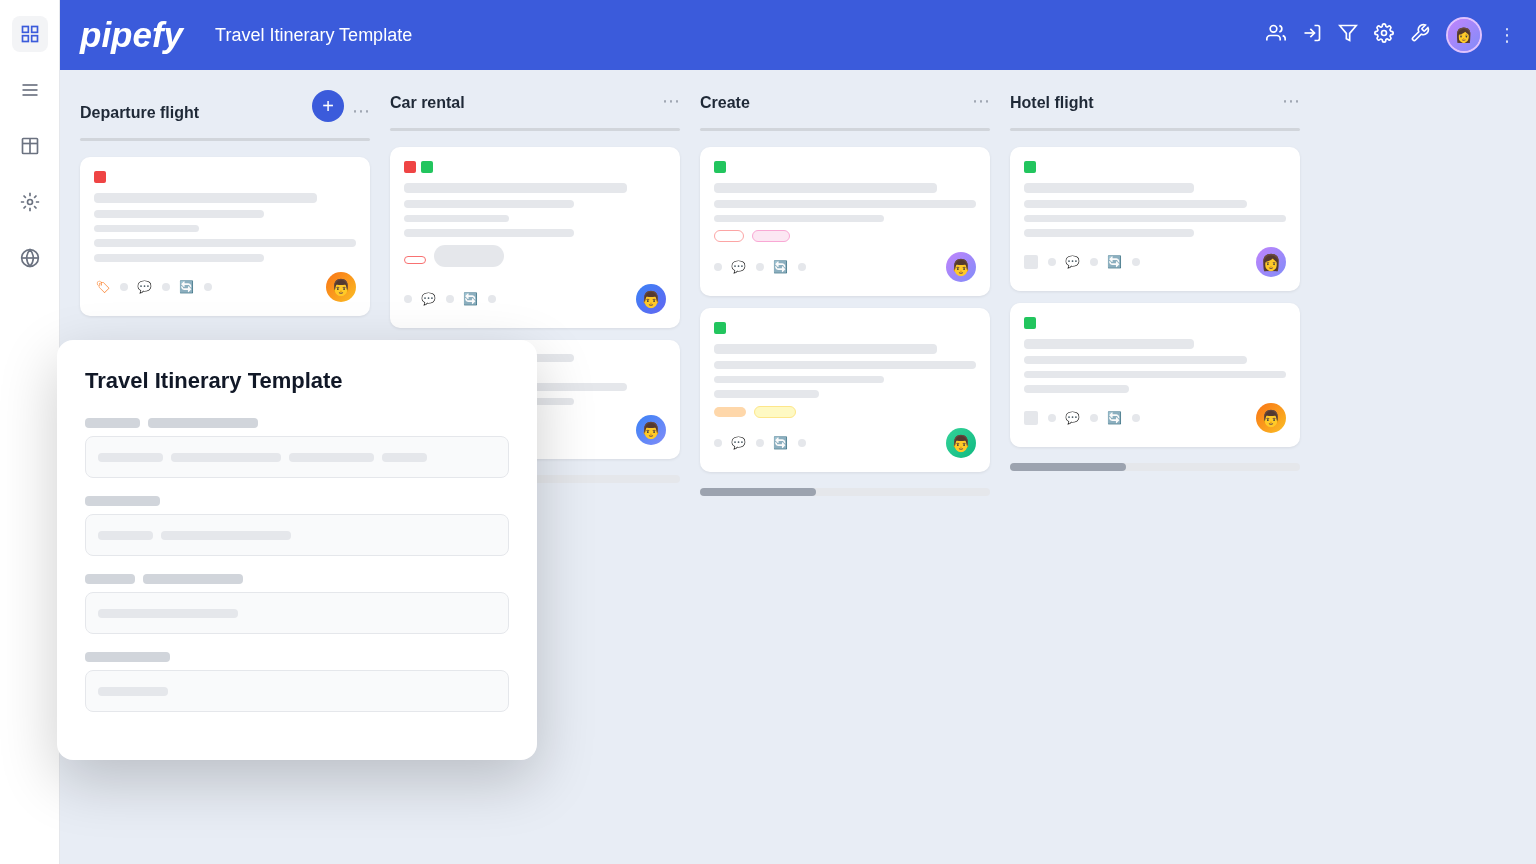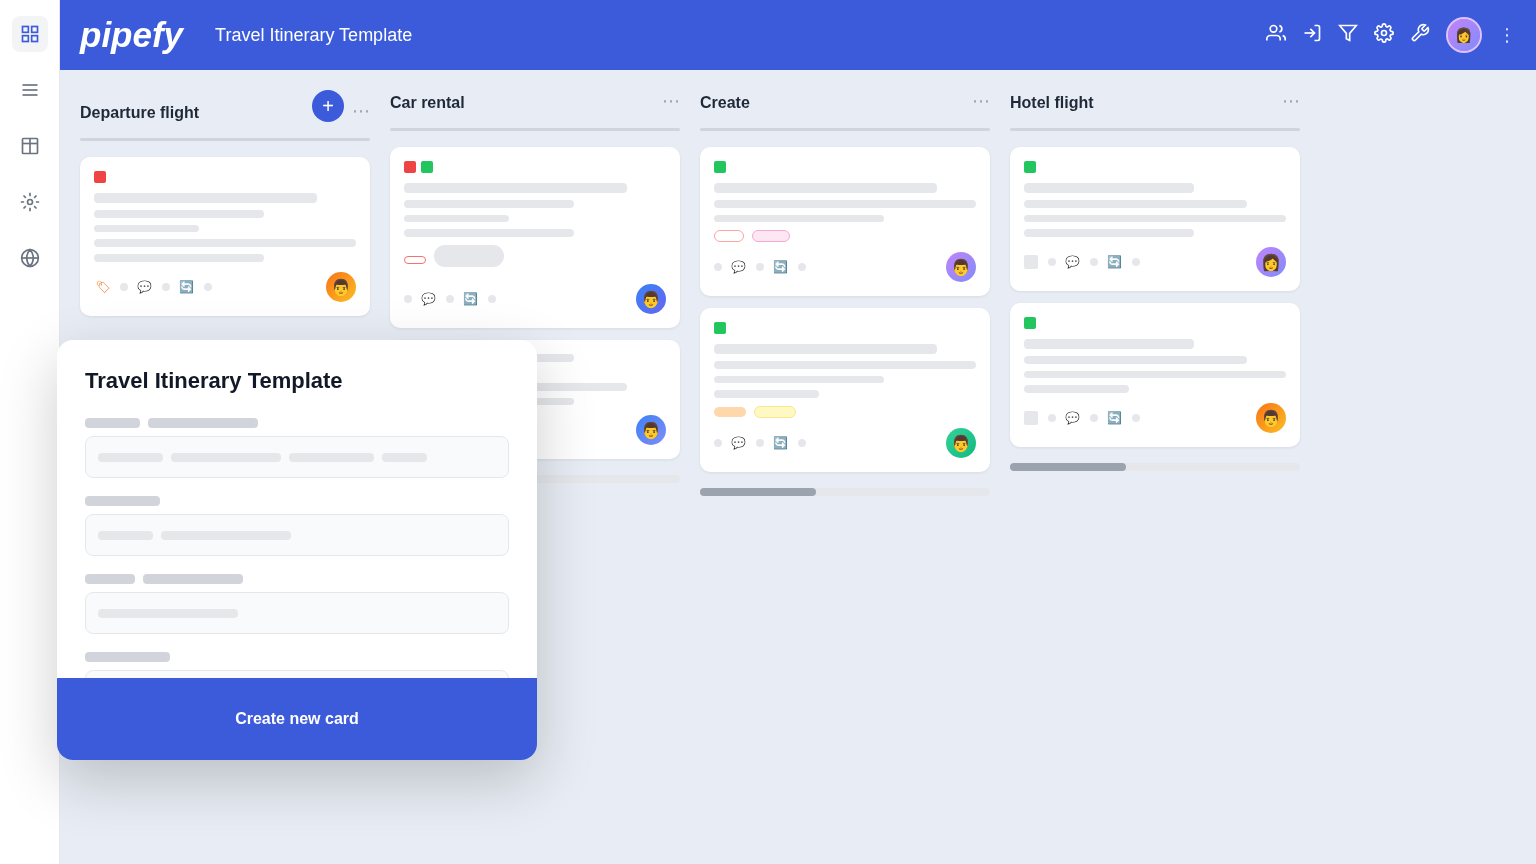--- a/index.html
+++ b/index.html
@@ -645,17 +645,14 @@
       <div class="field-group">
         <div class="field-label-row">
           <div class="field-label-skel" style="width:85px;"></div>
         </div>
         <div class="field-input">
           <div class="field-input-skel" style="width:70px;"></div>
         </div>
       </div>
 
     </div>
-    <div class="modal-footer">
-      <button class="create-btn">Create new card</button>
-    </div>
   </div>
 </div>
 
 </body></html>

